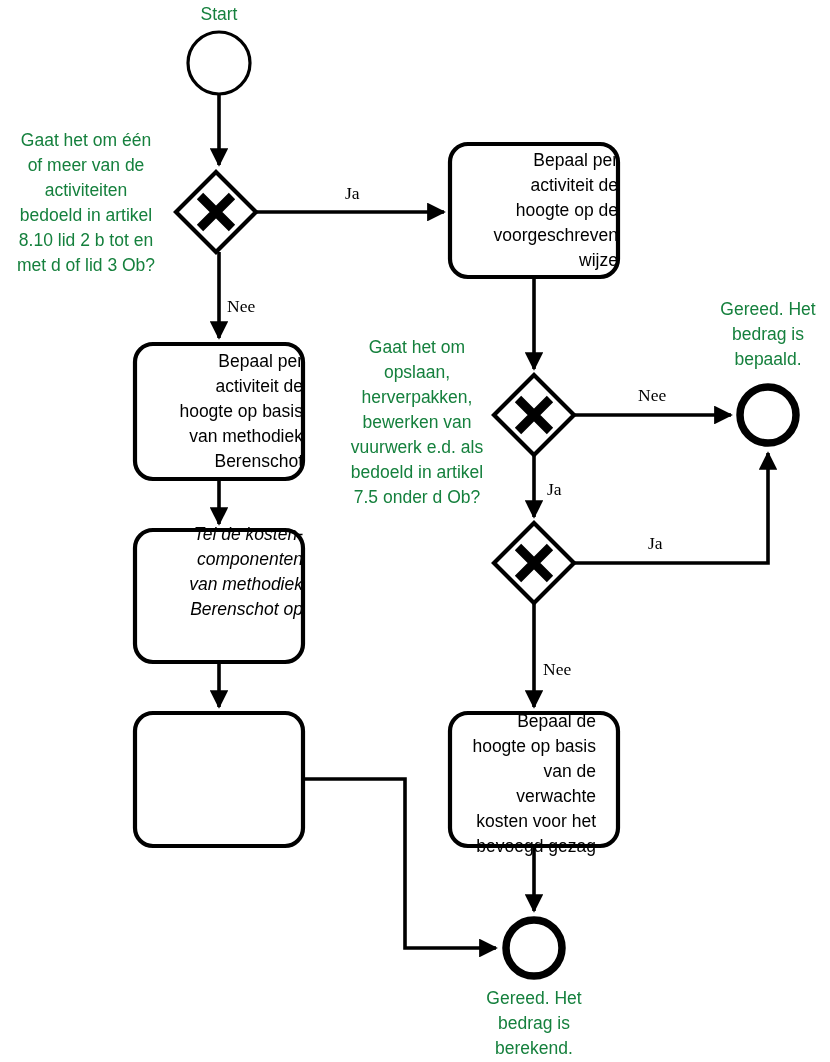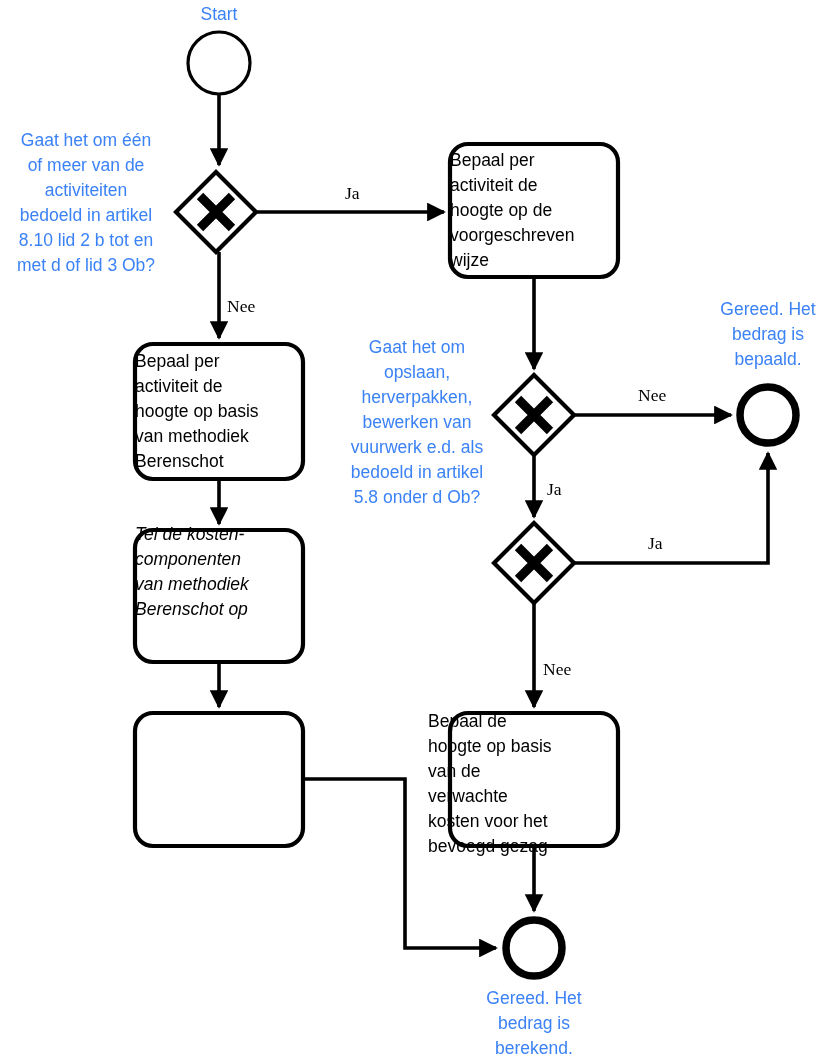--- a/index.html
+++ b/index.html
@@ -20,42 +20,42 @@
   svg.layer {
     position: absolute;
     left: 0;
     top: 0;
     width: 830px;
     height: 1062px;
     overflow: visible;
   }
   .flowtext {
     position: absolute;
-    color: #3b82f6;
+    color: #15803d;
     font-size: 17.5px;
     line-height: 25px;
     text-align: center;
     white-space: pre-line;
     font-family: "Liberation Sans", sans-serif;
   }
   .edge-label {
     position: absolute;
     color: #000000;
     font-size: 17.5px;
     line-height: 21px;
     text-align: left;
     font-family: Liberation Serif, serif;
     white-space: nowrap;
   }
   .boxtext {
     position: absolute;
     color: #000000;
     font-size: 17.5px;
     line-height: 25px;
-    text-align: left;
+    text-align: right;
     white-space: pre-line;
     font-family: "Liberation Sans", sans-serif;
   }
 </style>
 </head>
 <body>
 
 <div id="canvas">
 
   <svg class="layer" viewBox="0 0 830 1062" xmlns="http://www.w3.org/2000/svg">
@@ -144,21 +144,21 @@
 van methodiek
 Berenschot op</div>
 
 
   <div class="flowtext" style="left:342px; top:335px; width:150px;">Gaat het om
 opslaan,
 herverpakken,
 bewerken van
 vuurwerk e.d. als
 bedoeld in artikel
-5.8 onder d Ob?</div>
+7.5 onder d Ob?</div>
 
   <div class="edge-label" style="left:638px; top:385px;">Nee</div>
   <div class="edge-label" style="left:547px; top:479px;">Ja</div>
 
 
   <div class="edge-label" style="left:648px; top:533px;">Ja</div>
   <div class="edge-label" style="left:543px; top:659px;">Nee</div>
 
   <div class="boxtext" style="left:428px; top:709px; width:168px;">Bepaal de
 hoogte op basis

